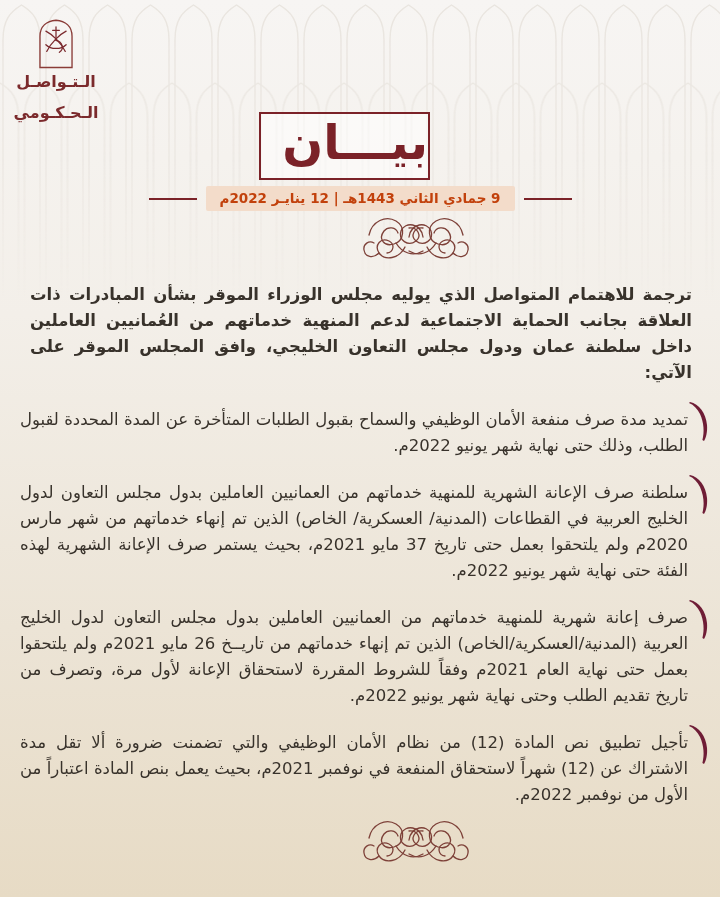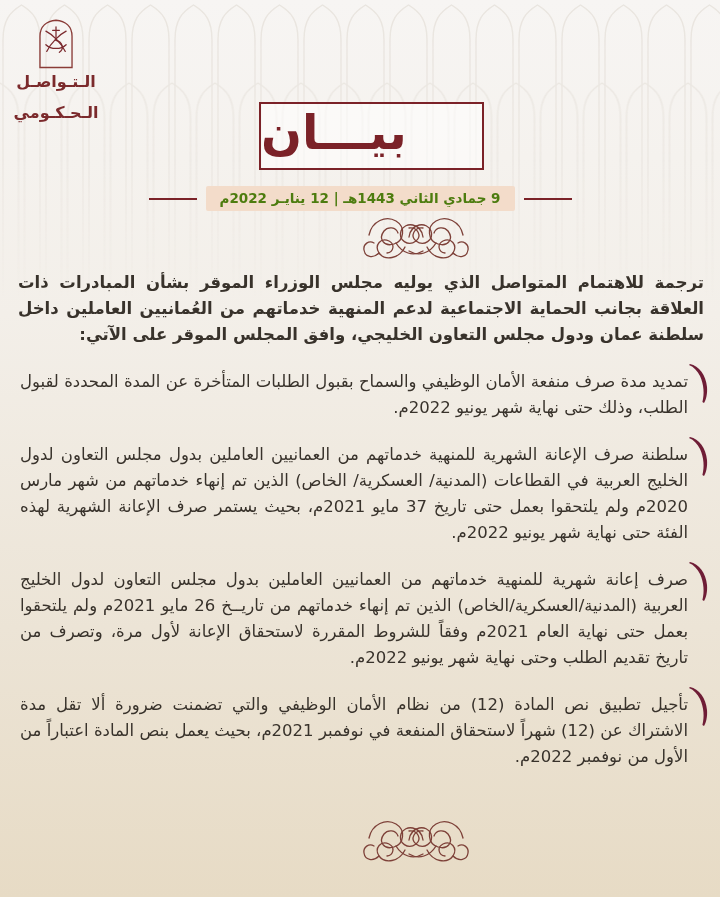--- a/index.html
+++ b/index.html
@@ -12,43 +12,43 @@
     position:relative;width:720px;height:897px;overflow:hidden;
     background:linear-gradient(180deg,#f7f5f3 0%,#f3efe9 35%,#ece4d6 70%,#e7dbc5 100%);
   }
   .bg-pattern{position:absolute;top:0;left:0;pointer-events:none;}
   
   .logo{position:absolute;top:16px;left:12px;width:88px;text-align:center;color:#7b2a2c;}
   .logo .emblem-svg{display:block;margin:0 auto;}
   .logo .logo-text{font-size:16px;font-weight:bold;line-height:15px;margin-top:4px;letter-spacing:0;}
   
   .title-box{
-    position:absolute;top:102px;left:259px;width:225px;height:68px;
+    position:absolute;top:112px;left:259px;width:171px;height:68px;
     border:2px solid #7b2228;background:rgba(255,255,255,.55);
-    display:flex;align-items:center;justify-content:flex-end;box-sizing:border-box;
+    display:flex;align-items:center;justify-content:flex-start;box-sizing:border-box;
   }
   .title-box .title{font-size:48px;font-weight:bold;color:#7b2228;line-height:1;transform:translateY(-4px);}
   
   .date-row{position:absolute;top:186px;left:0;width:720px;display:flex;align-items:center;justify-content:center;}
   .date-line{width:48px;height:2px;background:#7b2228;margin:0 9px;}
   .date-ribbon{
-    background:#f3dcca;color:#4d7c0f;font-size:13.5px;font-weight:bold;
+    background:#f3dcca;color:#c2410c;font-size:13.5px;font-weight:bold;
     padding:4px 14px 5px;border-radius:2px;white-space:nowrap;direction:rtl;
   }
   
   .ornament{position:absolute;left:50%;transform:translateX(-50%);pointer-events:none;}
   .ornament.top{top:213px;}
   .ornament.bottom{top:816px;}
   
   .content{
     position:absolute;top:270px;left:18px;right:16px;
     direction:rtl;text-align:justify;color:#38322b;
     font-size:16.5px;line-height:26px;
   }
-  .intro{font-weight:bold;margin:0;}
+  .intro{font-weight:bold;margin:12px;}
   .item{position:relative;margin:21px 0 0 0;padding-left:2px;margin-left:0;margin-right:16px;}
   .item .lead{font-weight:normal;}
   .item .mark{position:absolute;top:-6px;right:-21px;}
 </style>
 </head>
 <body>
 
 <div class="page">
 
   <svg class="bg-pattern" width="720" height="300" viewBox="0 0 720 300" aria-hidden="true">

